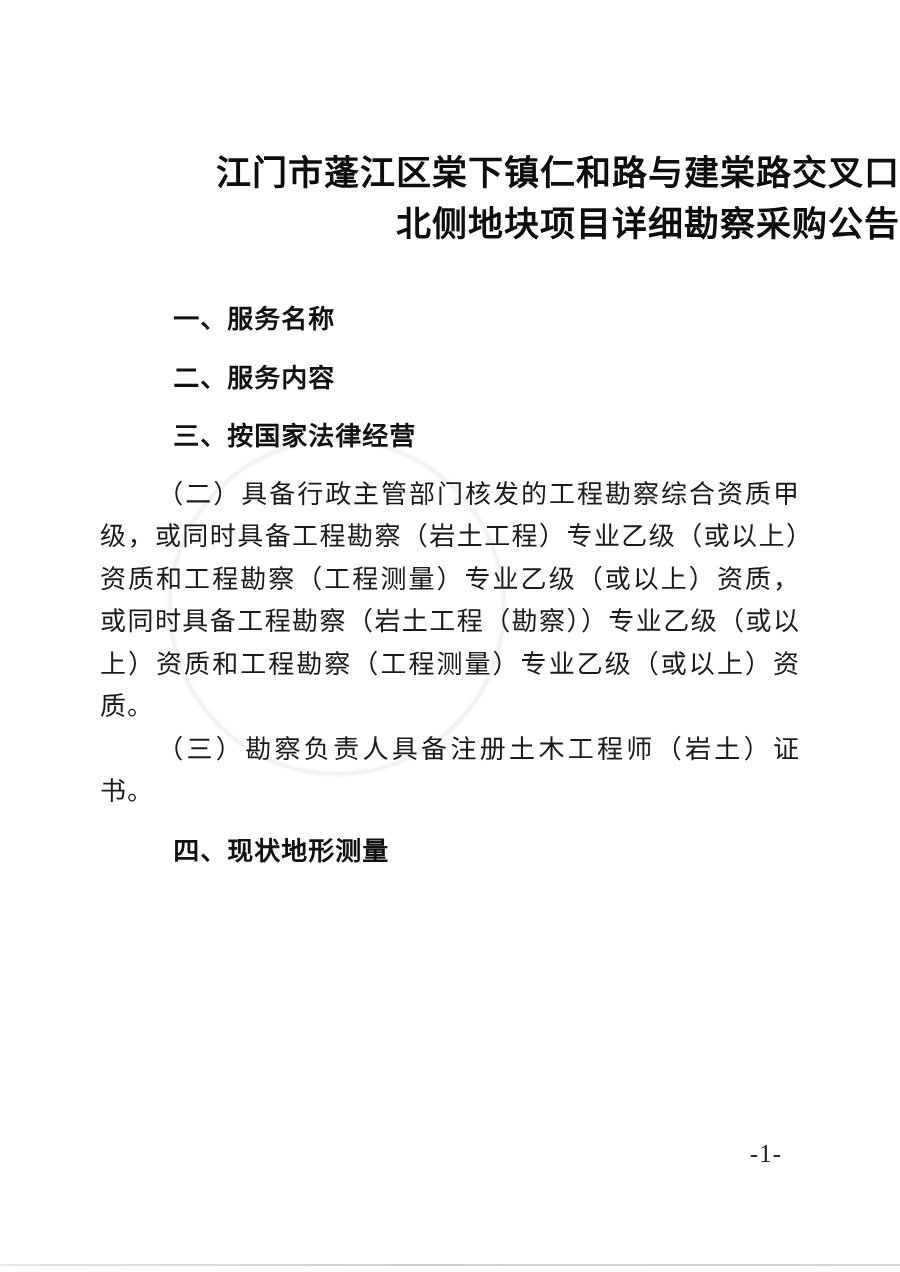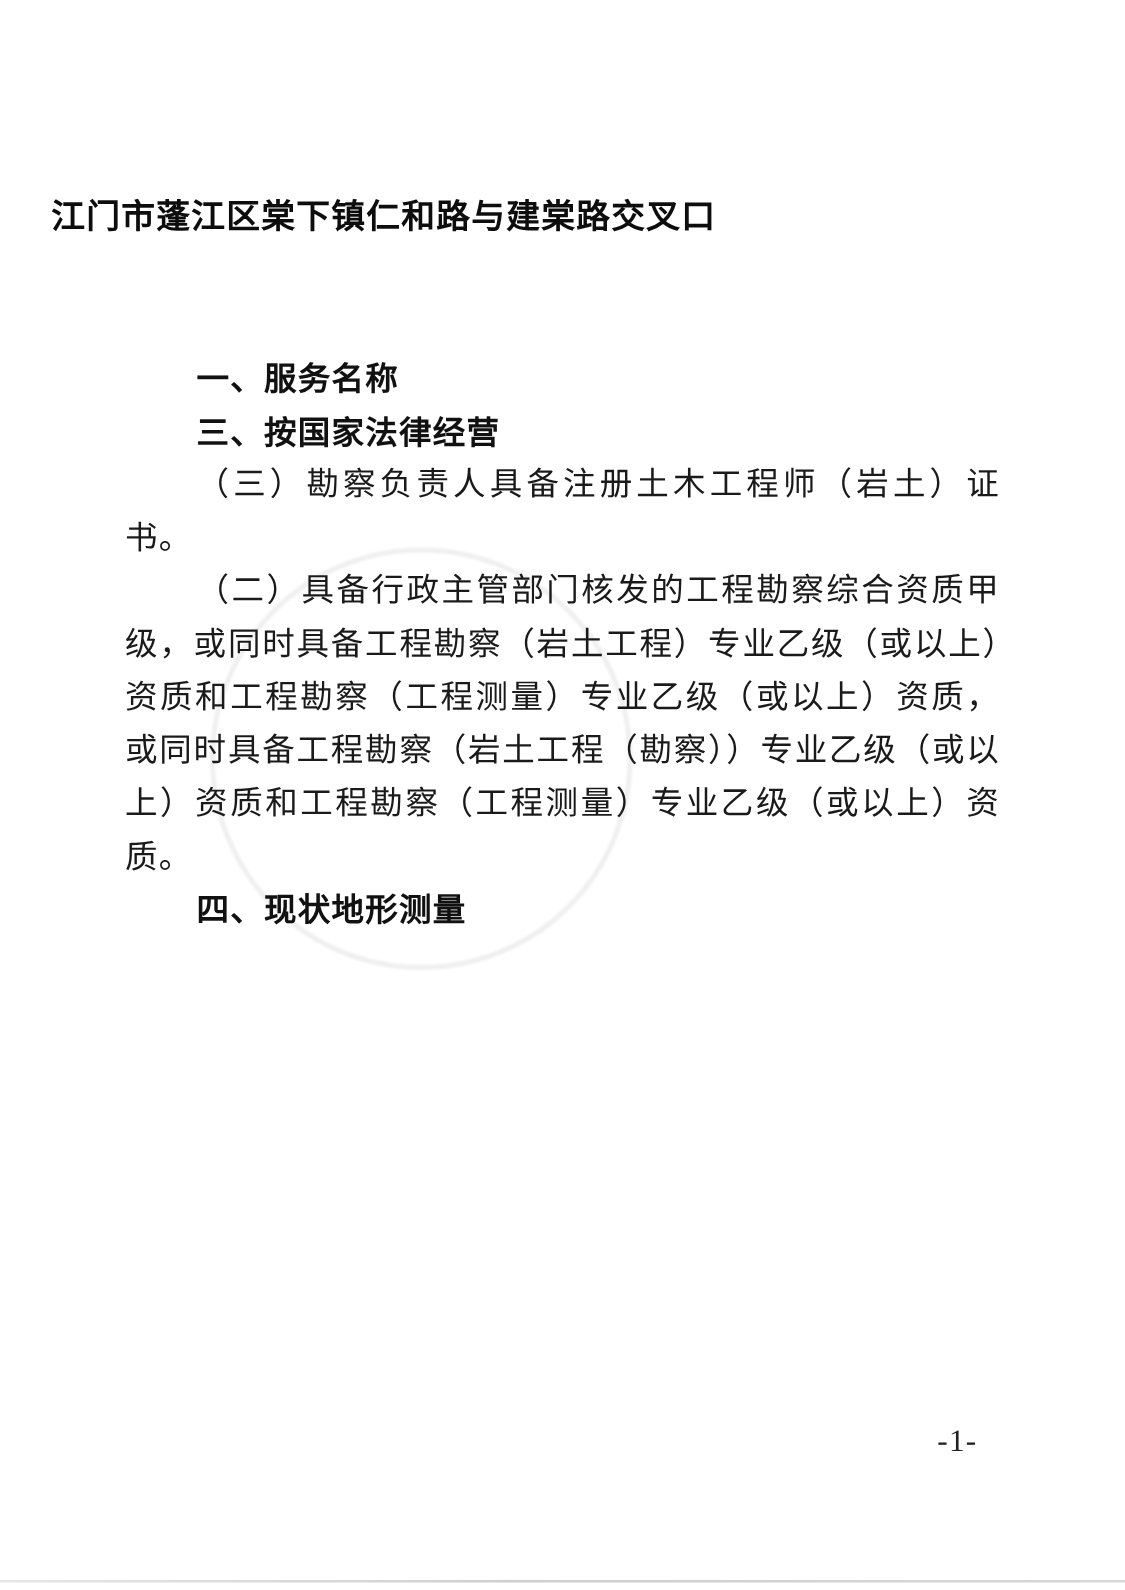--- a/index.html
+++ b/index.html
@@ -27,42 +27,41 @@
     opacity: 0.38;
     filter: blur(1px);
     pointer-events: none;
   }
   .doc-title {
     position: absolute;
     top: 148px;
     left: 0;
     right: 0;
     margin: 0;
-    text-align: left;
+    text-align: right;
     font-family: "Liberation Serif", "DejaVu Serif", serif;
     font-weight: 700;
-    font-size: 27px;
+    font-size: 35px;
     line-height: 51px;
     letter-spacing: 1px;
     color: #0d0d0d;
-    padding-left: 41px;
   }
   .doc-title .title-line { display: block; }
   .content {
     position: absolute;
     top: 282px;
     left: 100px;
     width: 700px;
     font-family: "Liberation Serif", "DejaVu Serif", serif;
     font-size: 26px;
     line-height: 42.5px;
     color: #1a1a1a;
   }
   .section-heading {
-    margin: 0;
+    margin: 16px;
     font-family: "Liberation Sans", "DejaVu Sans", sans-serif;
     font-weight: 700;
     font-size: 26px;
     line-height: 42.5px;
     text-indent: 2.2em;
     color: #111111;
     letter-spacing: 1px;
   }
   .body-para {
     margin: 0;
@@ -92,30 +91,32 @@
 </style>
 </head>
 <body>
 
 <div class="page">
 
   <div class="watermark-circle"></div>
 
   <h1 class="doc-title">
     <span class="title-line">江门市蓬江区棠下镇仁和路与建棠路交叉口</span>
+    <span class="title-line">北侧地块项目详细勘察采购公告</span>
   </h1>
 
   <div class="content">
 
     <h2 class="section-heading">一、服务名称</h2>
 
+    <h2 class="section-heading">二、服务内容</h2>
 
     <h2 class="section-heading">三、按国家法律经营</h2>
+    <p class="body-para">（二）具备行政主管部门核发的工程勘察综合资质甲级，或同时具备工程勘察（岩土工程）专业乙级（或以上）资质和工程勘察（工程测量）专业乙级（或以上）资质，或同时具备工程勘察（岩土工程（勘察））专业乙级（或以上）资质和工程勘察（工程测量）专业乙级（或以上）资质。</p>
     <p class="body-para">（三）勘察负责人具备注册土木工程师（岩土）证书。</p>
-    <p class="body-para">（二）具备行政主管部门核发的工程勘察综合资质甲级，或同时具备工程勘察（岩土工程）专业乙级（或以上）资质和工程勘察（工程测量）专业乙级（或以上）资质，或同时具备工程勘察（岩土工程（勘察））专业乙级（或以上）资质和工程勘察（工程测量）专业乙级（或以上）资质。</p>
 
     <h2 class="section-heading">四、现状地形测量</h2>
 
   </div>
 
   <div class="page-number">-1-</div>
 
   <div class="scan-edge-bottom"></div>
 
 </div>

